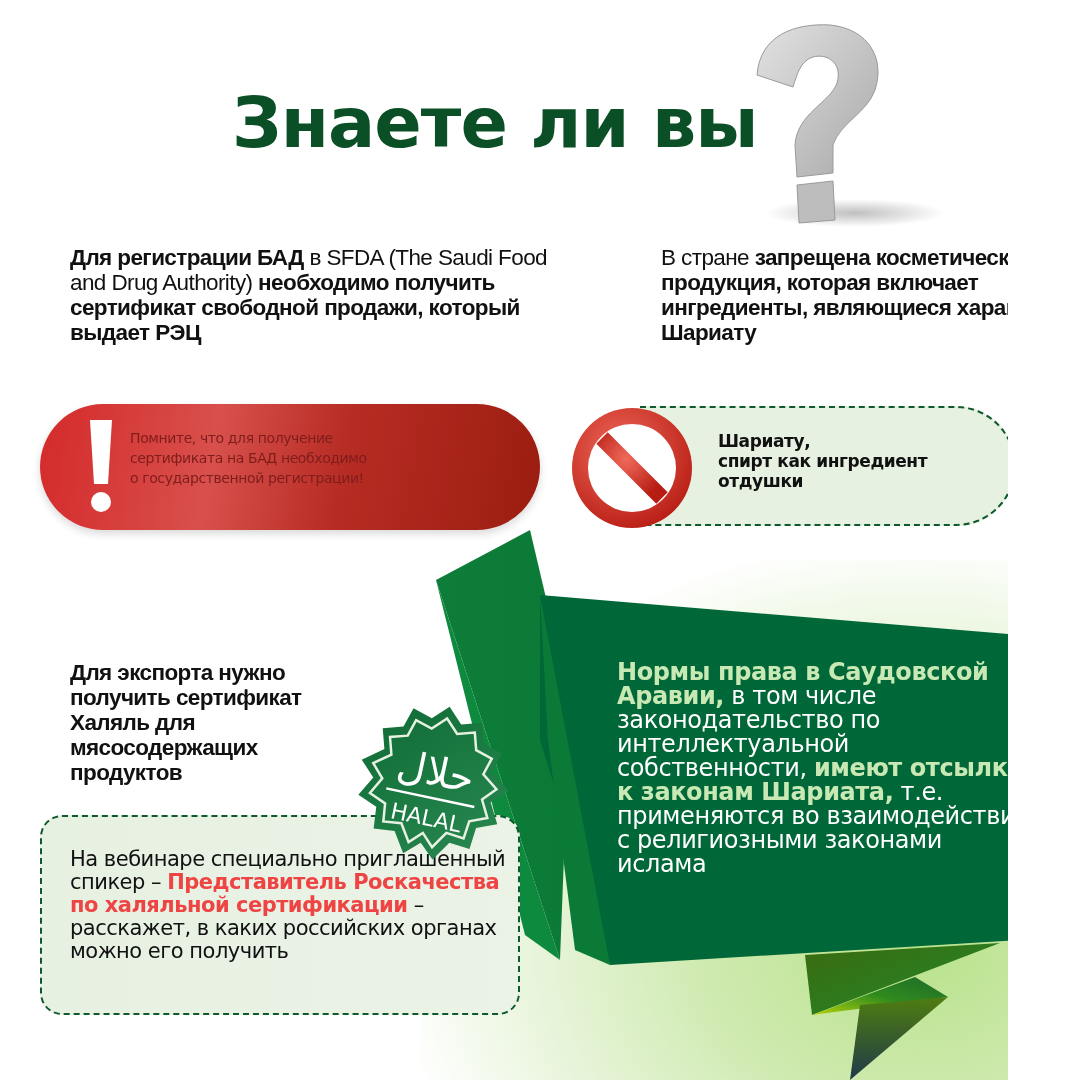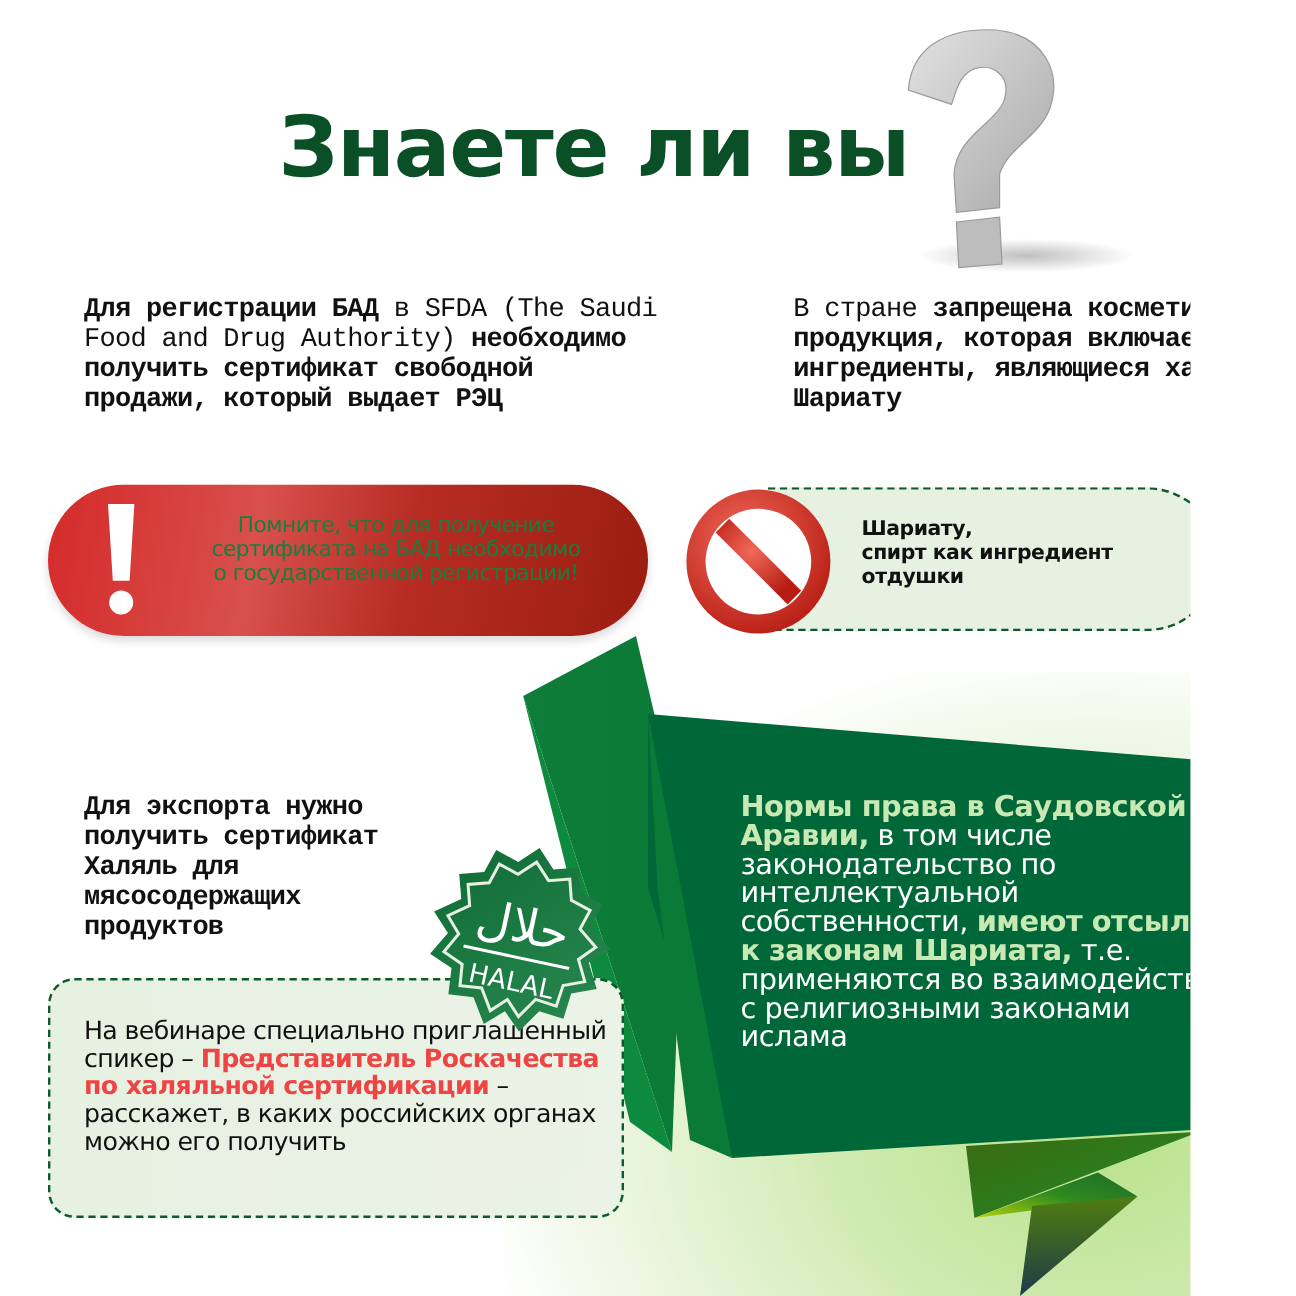--- a/index.html
+++ b/index.html
@@ -1,36 +1,36 @@
 <!DOCTYPE html>
 <html><head>
 <meta charset="utf-8">
 <style>
   html, body { margin: 0; padding: 0; }
   body { width: 1080px; height: 1080px; overflow: hidden; background: #ffffff; font-family: "DejaVu Sans", sans-serif; }
-  .canvas { position: relative; width: 992px; height: 1080px; overflow: hidden; background: #ffffff; }
+  .canvas { position: relative; width: 992px; height: 1080px; overflow: hidden; background: #ffffff; padding-left: 16px; }
 
   .bg-glow { position: absolute; left: 420px; top: 560px; width: 900px; height: 700px;
     background: radial-gradient(ellipse at 55% 55%, #b8e28a 0%, #cfeab0 30%, #e9f5dc 55%, rgba(255,255,255,0) 75%); }
 
   .title { position: absolute; left: 232px; top: 88px; font-family: "DejaVu Sans", sans-serif; font-weight: bold;
     font-size: 70px; color: #0a4f25; letter-spacing: -1px; line-height: 1; }
   .qmark { position: absolute; left: 745px; top: 5px; width: 200px; height: 225px; }
 
-  .text-block { position: absolute; font-family: Liberation Mono, monospace; color: #111; font-size: 22.5px; line-height: 25px; letter-spacing: -0.6px; }
+  .text-block { position: absolute; font-family: Liberation Sans, sans-serif; color: #111; font-size: 22.5px; line-height: 25px; letter-spacing: -0.6px; }
   .text-block b { font-weight: bold; }
   .tb1 { left: 70px; top: 245px; width: 480px; }
   .tb2 { left: 617px; top: 245px; width: 440px; margin-left: 44px; }
   .tb3 { left: 70px; top: 660px; width: 330px; font-weight: bold; }
 
   .red-pill { position: absolute; left: 40px; top: 404px; width: 500px; height: 126px; border-radius: 63px;
     background: linear-gradient(100deg, #d42a2a 0%, #d8504c 35%, #b72c24 60%, #9b1d10 100%);
     box-shadow: 0 4px 8px rgba(0,0,0,0.15); }
   .excl { position: absolute; left: 70px; top: 416px; width: 60px; height: 100px; }
-  .red-text { position: absolute; left: 130px; top: 428px; width: 400px; text-align: center; color: #15803d; font-size: 18px; line-height: 20px; letter-spacing: -0.4px; }
+  .red-text { position: absolute; left: 130px; top: 428px; width: 400px; text-align: left; color: #7f1d1d; font-size: 14px; line-height: 20px; letter-spacing: -0.4px; }
 
   .green-pill { position: absolute; left: 640px; top: 406px; width: 376px; height: 120px; border-radius: 0 60px 60px 0;
     background: #e6f1e1; border: 2px dashed #0f5a2c; border-left: none; box-sizing: border-box; }
   .stop-icon { position: absolute; left: 568px; top: 404px; width: 128px; height: 128px; }
   .green-pill-text { position: absolute; left: 718px; top: 431px; width: 290px; color: #111; font-weight: bold; font-size: 17px; line-height: 20px; letter-spacing: -0.4px; }
 
   .ribbon { position: absolute; left: 0; top: 0; width: 1080px; height: 1080px; }
   .ribbon-text { position: absolute; left: 617px; top: 660px; width: 420px; color: #ffffff; font-size: 24px; line-height: 24px; letter-spacing: -0.4px; }
   .ribbon-text .hl { color: #c8e8b4; font-weight: bold; }
 

